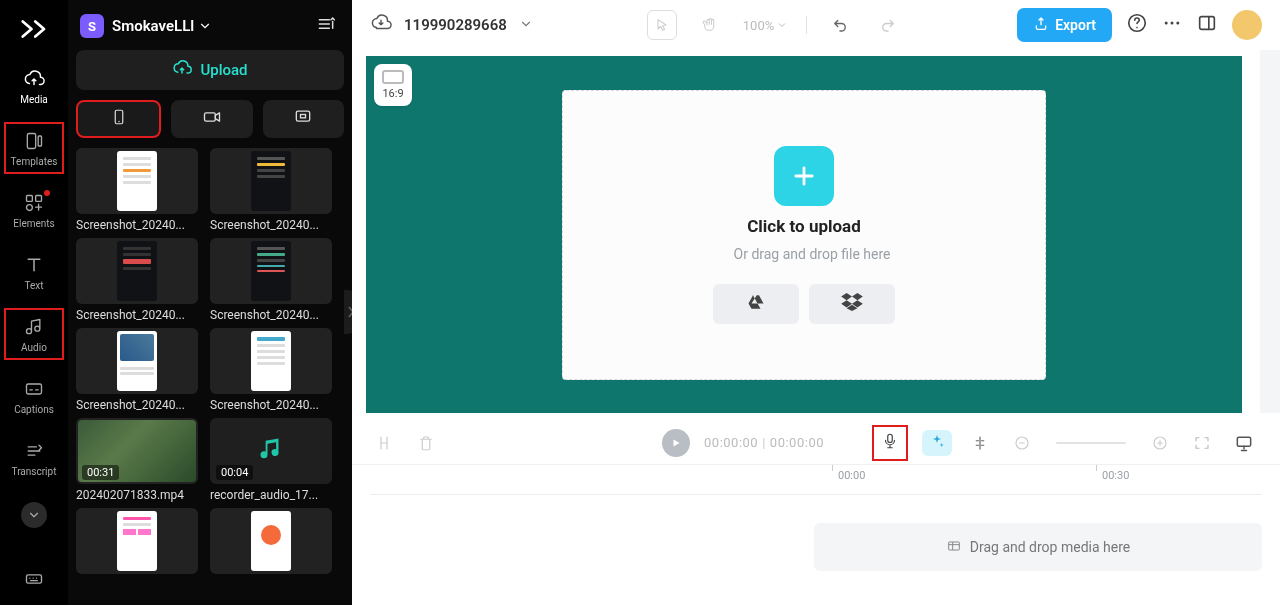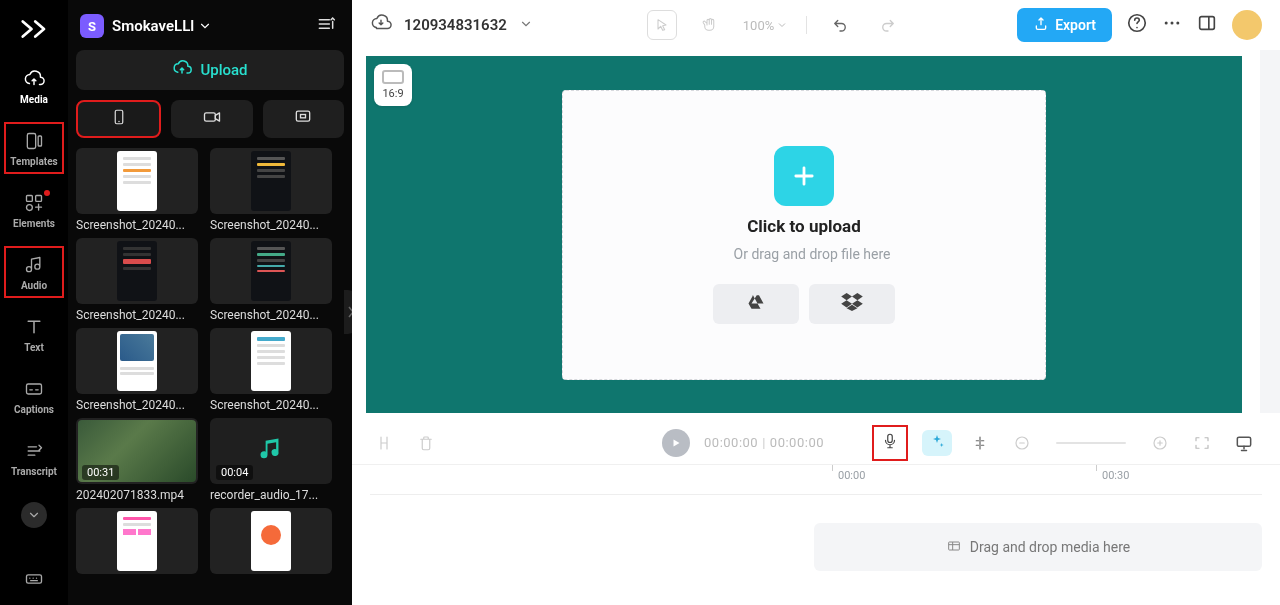--- a/index.html
+++ b/index.html
@@ -1,21 +1,21 @@
 <!DOCTYPE html>
 <html><head>
 <meta charset="utf-8">
 <style>
   * { margin: 0; padding: 0; box-sizing: border-box; font-family: -apple-system, BlinkMacSystemFont, "Segoe UI", Roboto, sans-serif; }
   body { width: 1280px; height: 605px; background: #fff; display: flex; overflow: hidden; }
 
   
   .icon-rail { width: 68px; background: #000; display: flex; flex-direction: column; align-items: center; padding-top: 8px; gap: 10px; }
   .logo { width: 42px; height: 42px; display: flex; align-items: center; justify-content: center; color: #fff; }
-  .rail-item { width: 60px; height: 52px; display: flex; flex-direction: column; align-items: center; justify-content: center; gap: 4px; color: #aaa; font-size: 10px; cursor: pointer; position: relative; font-weight: bold; }
+  .rail-item { width: 60px; height: 52px; display: flex; flex-direction: column; align-items: center; justify-content: center; gap: 4px; color: #aaa; font-size: 10px; cursor: pointer; position: relative; }
   .rail-item.active { color: #fff; }
   .rail-item .icon { width: 22px; height: 22px; display: flex; align-items: center; justify-content: center; }
   .rail-item svg { stroke: currentColor; }
   .rail-highlight { border: 2px solid #e01c1c; }
   .rail-badge { position: absolute; top: 6px; right: 14px; width: 6px; height: 6px; background: #e01c1c; border-radius: 50%; }
   .rail-more { width: 26px; height: 26px; border-radius: 50%; background: #2b2b2b; display: flex; align-items: center; justify-content: center; color: #aaa; margin-top: 8px;}
   .rail-keyboard { width: 26px; height: 26px; display: flex; align-items: center; justify-content: center; color: #aaa; margin-top: 28px;}
 
   
   .media-panel { width: 284px; background: #090909; padding: 10px 8px 0 8px; display: flex; flex-direction: column; }
@@ -127,35 +127,35 @@
     <span class="icon">
         <svg width="20" height="20" viewBox="0 0 24 24" fill="none">
           <rect x="3" y="3" width="7" height="7" rx="1" stroke-width="1.6"></rect>
           <rect x="14" y="3" width="7" height="7" rx="1" stroke-width="1.6"></rect>
           <path d="M14 17h7M17.5 13.5v7" stroke-width="1.6" stroke-linecap="round"></path>
           <circle cx="6.5" cy="17.5" r="3.5" stroke-width="1.6"></circle>
         </svg>
       </span>
     <span>Elements</span>
   </div>
+  <div class="rail-item">
+    <span class="icon">
+        <svg width="20" height="20" viewBox="0 0 24 24" fill="none">
+          <path d="M5 5h14M12 5v14" stroke-width="1.8" stroke-linecap="round"></path>
+        </svg>
+      </span>
+    <span>Text</span>
+  </div>
   <div class="rail-item rail-highlight">
     <span class="icon">
         <svg width="20" height="20" viewBox="0 0 24 24" fill="none">
           <path d="M9 17a3 3 0 1 1-3-3 3 3 0 0 1 3 3V5l10-2v11a3 3 0 1 1-3-3 3 3 0 0 1 3 3" stroke-width="1.6" stroke-linecap="round" stroke-linejoin="round"></path>
         </svg>
       </span>
     <span>Audio</span>
-  </div>
-  <div class="rail-item">
-    <span class="icon">
-        <svg width="20" height="20" viewBox="0 0 24 24" fill="none">
-          <path d="M5 5h14M12 5v14" stroke-width="1.8" stroke-linecap="round"></path>
-        </svg>
-      </span>
-    <span>Text</span>
   </div>
   <div class="rail-item">
     <span class="icon">
         <svg width="20" height="20" viewBox="0 0 24 24" fill="none">
           <rect x="3" y="6" width="18" height="12" rx="2" stroke-width="1.6"></rect>
           <path d="M7 13h3M14 13h3" stroke-width="1.6" stroke-linecap="round"></path>
         </svg>
       </span>
     <span>Captions</span>
   </div>
@@ -363,21 +363,21 @@
     </svg>
 </div>
 
 <div class="main">
 
   <div class="top-bar">
     <div class="tb-left">
       <span><svg width="22" height="22" viewBox="0 0 24 24" fill="none">
             <path d="M7 17a5 5 0 0 1 .5-9.96A6 6 0 0 1 19 10a4 4 0 0 1 0 8H7z M12 9v5m0 0l-2-2m2 2l2-2" stroke="#555" stroke-width="1.6" stroke-linecap="round" stroke-linejoin="round"></path>
           </svg></span>
-      <span class="title-text">120934831632</span>
+      <span class="title-text">119990289668</span>
       <span><svg width="14" height="14" viewBox="0 0 24 24">
             <path d="M6 9l6 6 6-6" stroke="#777" stroke-width="2" fill="none" stroke-linecap="round"></path>
           </svg></span>
     </div>
     <div class="tb-flex"></div>
     <div class="tb-mid">
       <div class="tb-btn outline">
           <svg width="16" height="16" viewBox="0 0 24 24" fill="none">
             <path d="M6 4l12 8-5 1 3 6-3 1-3-6-4 4z" stroke="#ccc" stroke-width="1.6" stroke-linejoin="round"></path>
           </svg>

